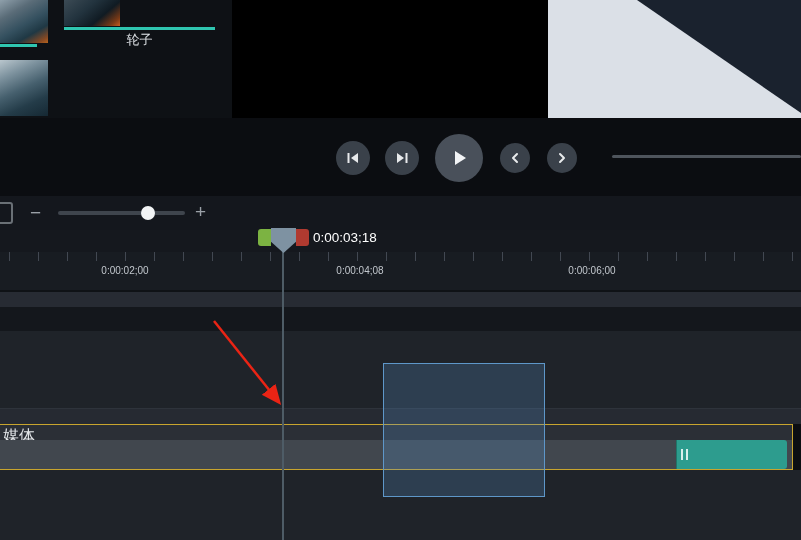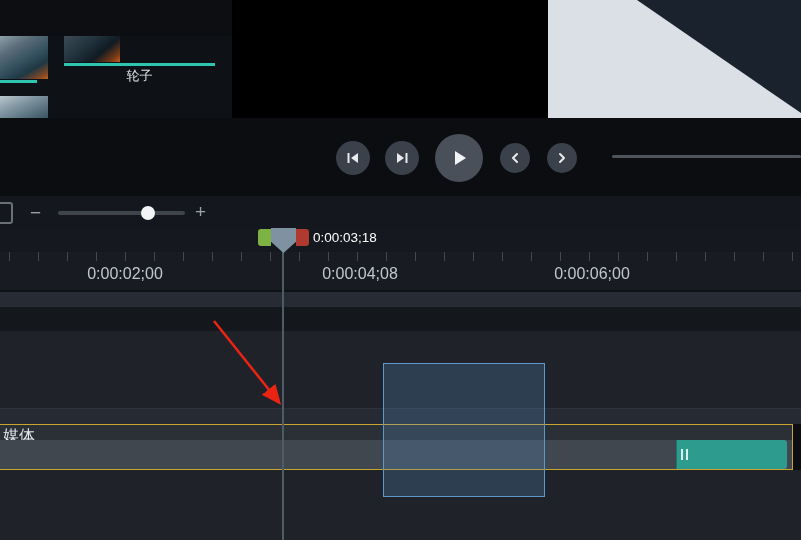--- a/index.html
+++ b/index.html
@@ -4,21 +4,21 @@
 <style>
   html,body{margin:0;padding:0;background:#000;}
   .screen{
     position:relative;width:801px;height:540px;overflow:hidden;
     background:#0c0e12;font-family:"Liberation Sans",sans-serif;
     -webkit-font-smoothing:antialiased;
   }
   .abs{position:absolute;}
 
   
-  .media-bin{left:0;top:0;width:232px;height:118px;background:#0e1115;margin-top:36px;}
+  .media-bin{left:0;top:0;width:232px;height:118px;background:#0e1115;}
   .thumb{background-size:cover;}
   .thumb1{left:0;top:0;width:48px;height:43px;
     background:linear-gradient(150deg,#8fa0ab 0%,#5a6c78 28%,#34505f 55%,#1f3844 74%,#8a4a22 92%,#b5651f 100%);}
   .underline1{left:0;top:44px;width:37px;height:3px;}
   .media-cell2{left:64px;top:0;width:151px;height:52px;}
   .thumb2{left:0;top:0;width:56px;height:26px;
     background:linear-gradient(140deg,#3c4b55 0%,#22333e 38%,#101b23 66%,#7a3a16 88%,#c75d20 100%);}
   .underline2{left:0;top:27px;width:151px;height:3px;}
   .media-label{left:0;top:31px;width:151px;text-align:center;color:#dfe3e7;font-size:13px;}
   .thumb3{left:0;top:60px;width:48px;height:56px;
@@ -47,21 +47,21 @@
   .zoom-sign{color:#9aa0a7;font-size:19px;line-height:19px;cursor:pointer;user-select:none;}
   .zoom-minus{left:30px;top:7px;}
   .zoom-plus{left:195px;top:6px;}
   .zoom-track{left:58px;top:15px;width:127px;height:4px;background:#3f454d;border-radius:2px;cursor:pointer;}
   .zoom-handle{left:141px;top:10px;width:14px;height:14px;border-radius:50%;background:#f2f4f5;cursor:grab;}
 
   
   .tl-head{left:0;top:230px;width:801px;height:22px;background:#15181e;}
   .ruler{left:0;top:252px;width:801px;height:38px;background:#181c22;border-bottom:2px solid #0f1216;}
   .tick{position:absolute;top:0;width:1px;height:9px;background:#424852;}
-  .ruler-label{position:absolute;top:13px;transform:translateX(-50%);color:#c2c7cd;font-size:16px;white-space:nowrap;}
+  .ruler-label{position:absolute;top:13px;transform:translateX(-50%);color:#c2c7cd;font-size:10px;white-space:nowrap;}
   .rl0{left:125px;} .rl1{left:360px;} .rl2{left:592px;text-align:right;}
 
   .lane-a{left:0;top:292px;width:801px;height:15px;background:#272b33;}
   .gap1{left:0;top:307px;width:801px;height:24px;background:#14171c;}
   .lane-b{left:0;top:331px;width:801px;height:77px;background:#1f2329;}
   .lane-c{left:0;top:408px;width:801px;height:16px;background:#262a32;border-top:1px solid #2e333b;box-sizing:border-box;}
   .bottom-area{left:0;top:470px;width:801px;height:70px;background:#1f2329;}
 
   .sel-track{left:-4px;top:424px;width:795px;height:44px;border:1px solid #c8a52e;background:#2b2f36;}
   .sel-track-header{position:absolute;left:0;top:0;width:100%;height:14px;background:#2b2f36;}

